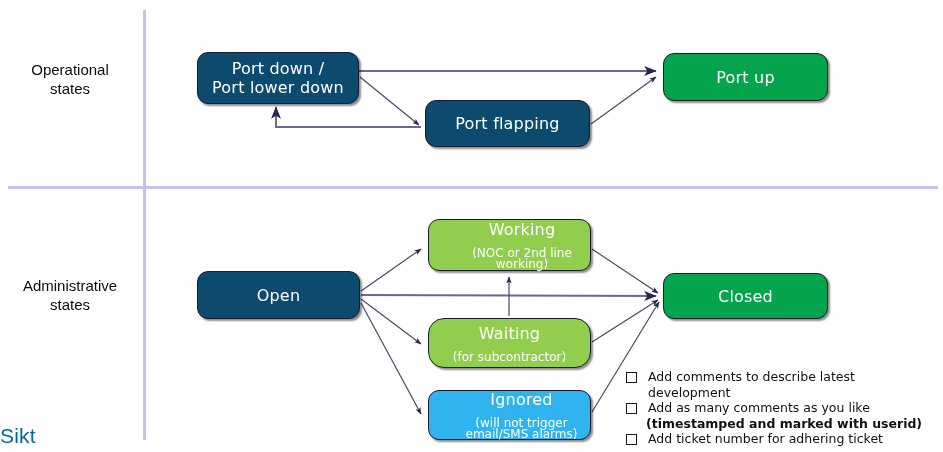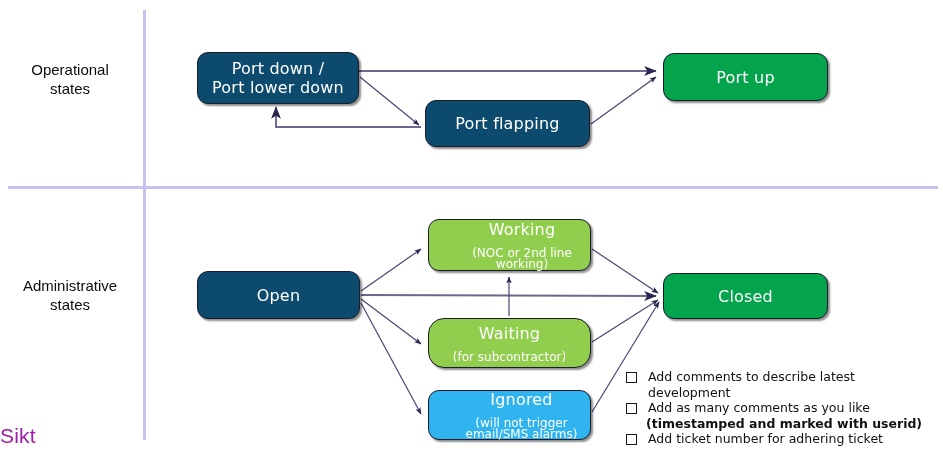--- a/index.html
+++ b/index.html
@@ -110,21 +110,21 @@
     margin-left:20px;
     font-size:12.5px;
     line-height:15.5px;
     font-weight:bold;
   }
 
   
   #logo{
     position:absolute;left:0px;top:424px;
     font-size:21px;
-    color:#a21caf;
+    color:#0369a1;
     font-family:"Liberation Sans", sans-serif;
     letter-spacing:.2px;
   }
 </style>
 </head>
 <body>
 
 <div id="stage">
 
   <div class="divider-v"></div>

